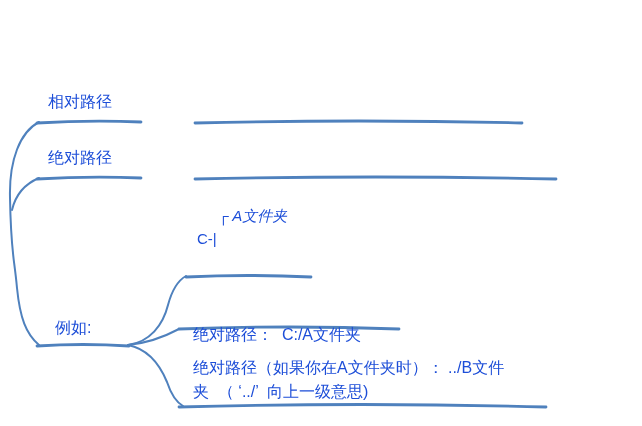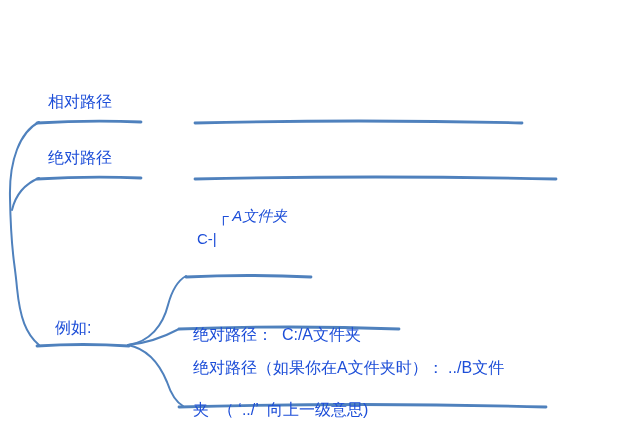--- a/index.html
+++ b/index.html
@@ -77,16 +77,16 @@
 
   <span class="txt small" style="left:197px; top:229px;">C-|</span>
 
 
   <span class="txt" style="left:55px; top:318px;">例如:</span>
 
   <span class="txt" style="left:193px; top:301px;margin-top:24px;">绝对路径：  C:/A文件夹</span>
 
   <span class="txt" style="left:193px; top:358px;">绝对路径（如果你在A文件夹时）： ../B文件</span>
 
-  <span class="txt" style="left:193px; top:382px;margin-top:18px;">夹  （ ‘../’  向上一级意思)</span>
+  <span class="txt" style="left:193px; top:382px;">夹  （ ‘../’  向上一级意思)</span>
 
 
 </div>
 
 </body></html>

